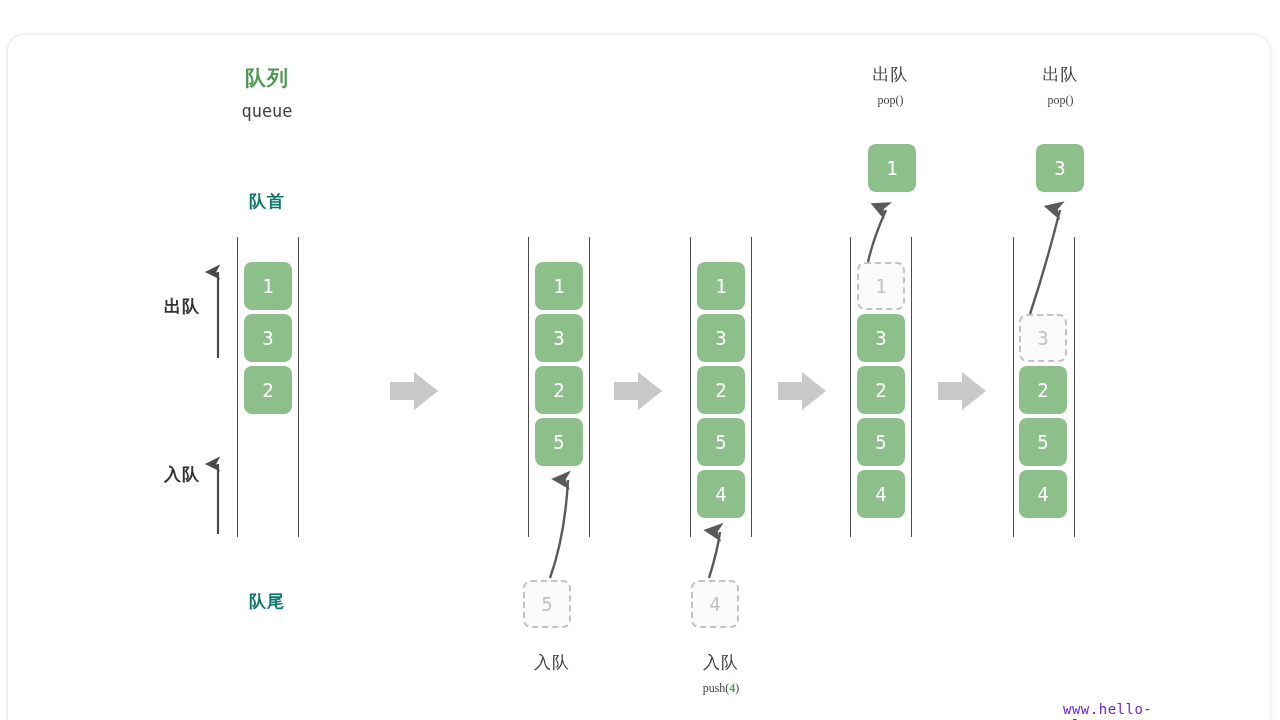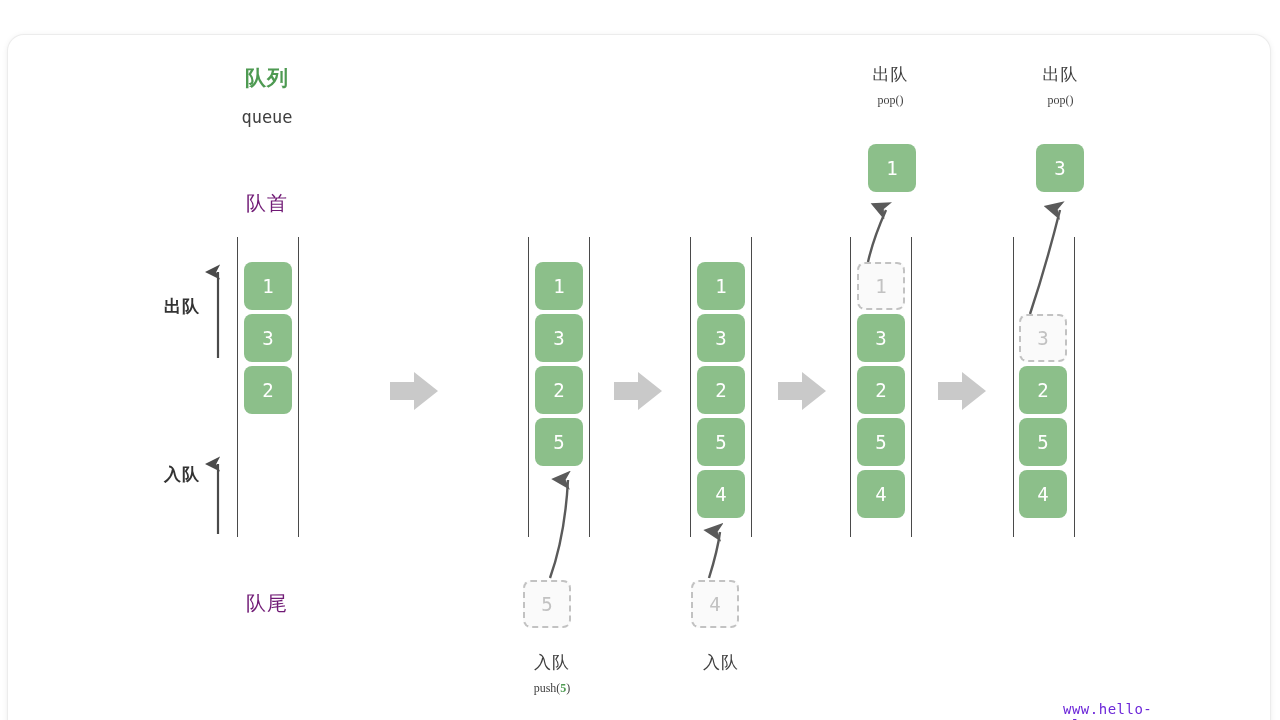--- a/index.html
+++ b/index.html
@@ -41,23 +41,23 @@
     text-align: center;
     letter-spacing: 1px;
   }
   .title-en {
     font-family: "DejaVu Sans Mono", "Liberation Mono", monospace;
     font-size: 17px;
     color: #3f3f3f;
     text-align: center;
   }
   .head-label {
-    font-size: 20px;
-    font-weight: normal;
-    color: #701a75;
+    font-size: 17px;
+    font-weight: bold;
+    color: #0f766e;
     text-align: center;
     letter-spacing: 1px;
   }
 
   
   .op-caption {
     text-align: center;
     color: #3f3f3f;
   }
   .op-caption .cn {
@@ -114,21 +114,21 @@
   }
   svg { overflow: visible; display: block; }
 </style>
 </head>
 <body>
 
 <div id="canvas">
   <div class="card"></div>
 
   <div class="abs title-cn" style="left:196px; top:34px; width:142px;">队列</div>
-  <div class="abs title-en" style="left:196px; top:77px; width:142px;">queue</div>
+  <div class="abs title-en" style="left:196px; top:71px; width:142px;">queue</div>
   <div class="abs head-label" style="left:196px; top:160px; width:142px;">队首</div>
   <div class="abs head-label" style="left:196px; top:560px; width:142px;">队尾</div>
 
   <div class="abs side-label" style="left:130px; top:265px; width:70px;">出队</div>
   <svg class="abs" style="left:206px; top:232px;" width="24" height="98">
     <defs>
       <marker id="upArrowDark" markerWidth="7" markerHeight="7" refX="3.5" refY="6" orient="auto">
         <path d="M3.5 0 L7 7 L3.5 5.2 L0 7 Z" fill="#4a4a4a"></path>
       </marker>
     </defs>
@@ -165,21 +165,20 @@
       <defs>
         <marker id="upArrowCurve1" markerWidth="8" markerHeight="8" refX="4" refY="7" orient="auto">
           <path d="M4 0 L8 8 L4 6 L0 8 Z" fill="#5a5a5a"></path>
         </marker>
       </defs>
       <path d="M10 112 C 20 84, 26 52, 28 14" fill="none" stroke="#5a5a5a" stroke-width="2.4" marker-end="url(#upArrowCurve1)"></path>
     </svg>
 
     <div class="abs op-caption" style="left:462px; top:620px; width:180px;">
       <div class="cn">入队</div>
-      <div class="code"><span>push(</span><span class="num">5</span><span>)</span></div>
     </div>
   </div>
 
   <svg class="abs" style="left:614px; top:342px;" width="52" height="40">
     <path d="M0 10 L24 10 L24 0 L48 19 L24 38 L24 28 L0 28 Z" fill="#c9c9c9"></path>
   </svg>
 
   <div>
     <div class="abs rail" style="left:690px; top:207px; height:300px;"></div>
     <div class="abs rail" style="left:751px; top:207px; height:300px;"></div>
@@ -189,20 +188,21 @@
     <div class="abs box" style="left:697px; top:388px;">5</div>
     <div class="abs box" style="left:697px; top:440px;">4</div>
 
     <div class="abs box ghost" style="left:691px; top:550px;">4</div>
     <svg class="abs" style="left:700px; top:488px;" width="40" height="64">
       <path d="M9 60 C 14 44, 18 30, 20 14" fill="none" stroke="#5a5a5a" stroke-width="2.4" marker-end="url(#upArrowCurve1)"></path>
     </svg>
 
     <div class="abs op-caption" style="left:631px; top:620px; width:180px;">
       <div class="cn">入队</div>
+      <div class="code"><span>push(</span><span class="num">4</span><span>)</span></div>
     </div>
   </div>
 
   <svg class="abs" style="left:778px; top:342px;" width="52" height="40">
     <path d="M0 10 L24 10 L24 0 L48 19 L24 38 L24 28 L0 28 Z" fill="#c9c9c9"></path>
   </svg>
 
   <div>
     <div class="abs op-caption" style="left:818px; top:32px; width:145px;">
       <div class="cn">出队</div>

